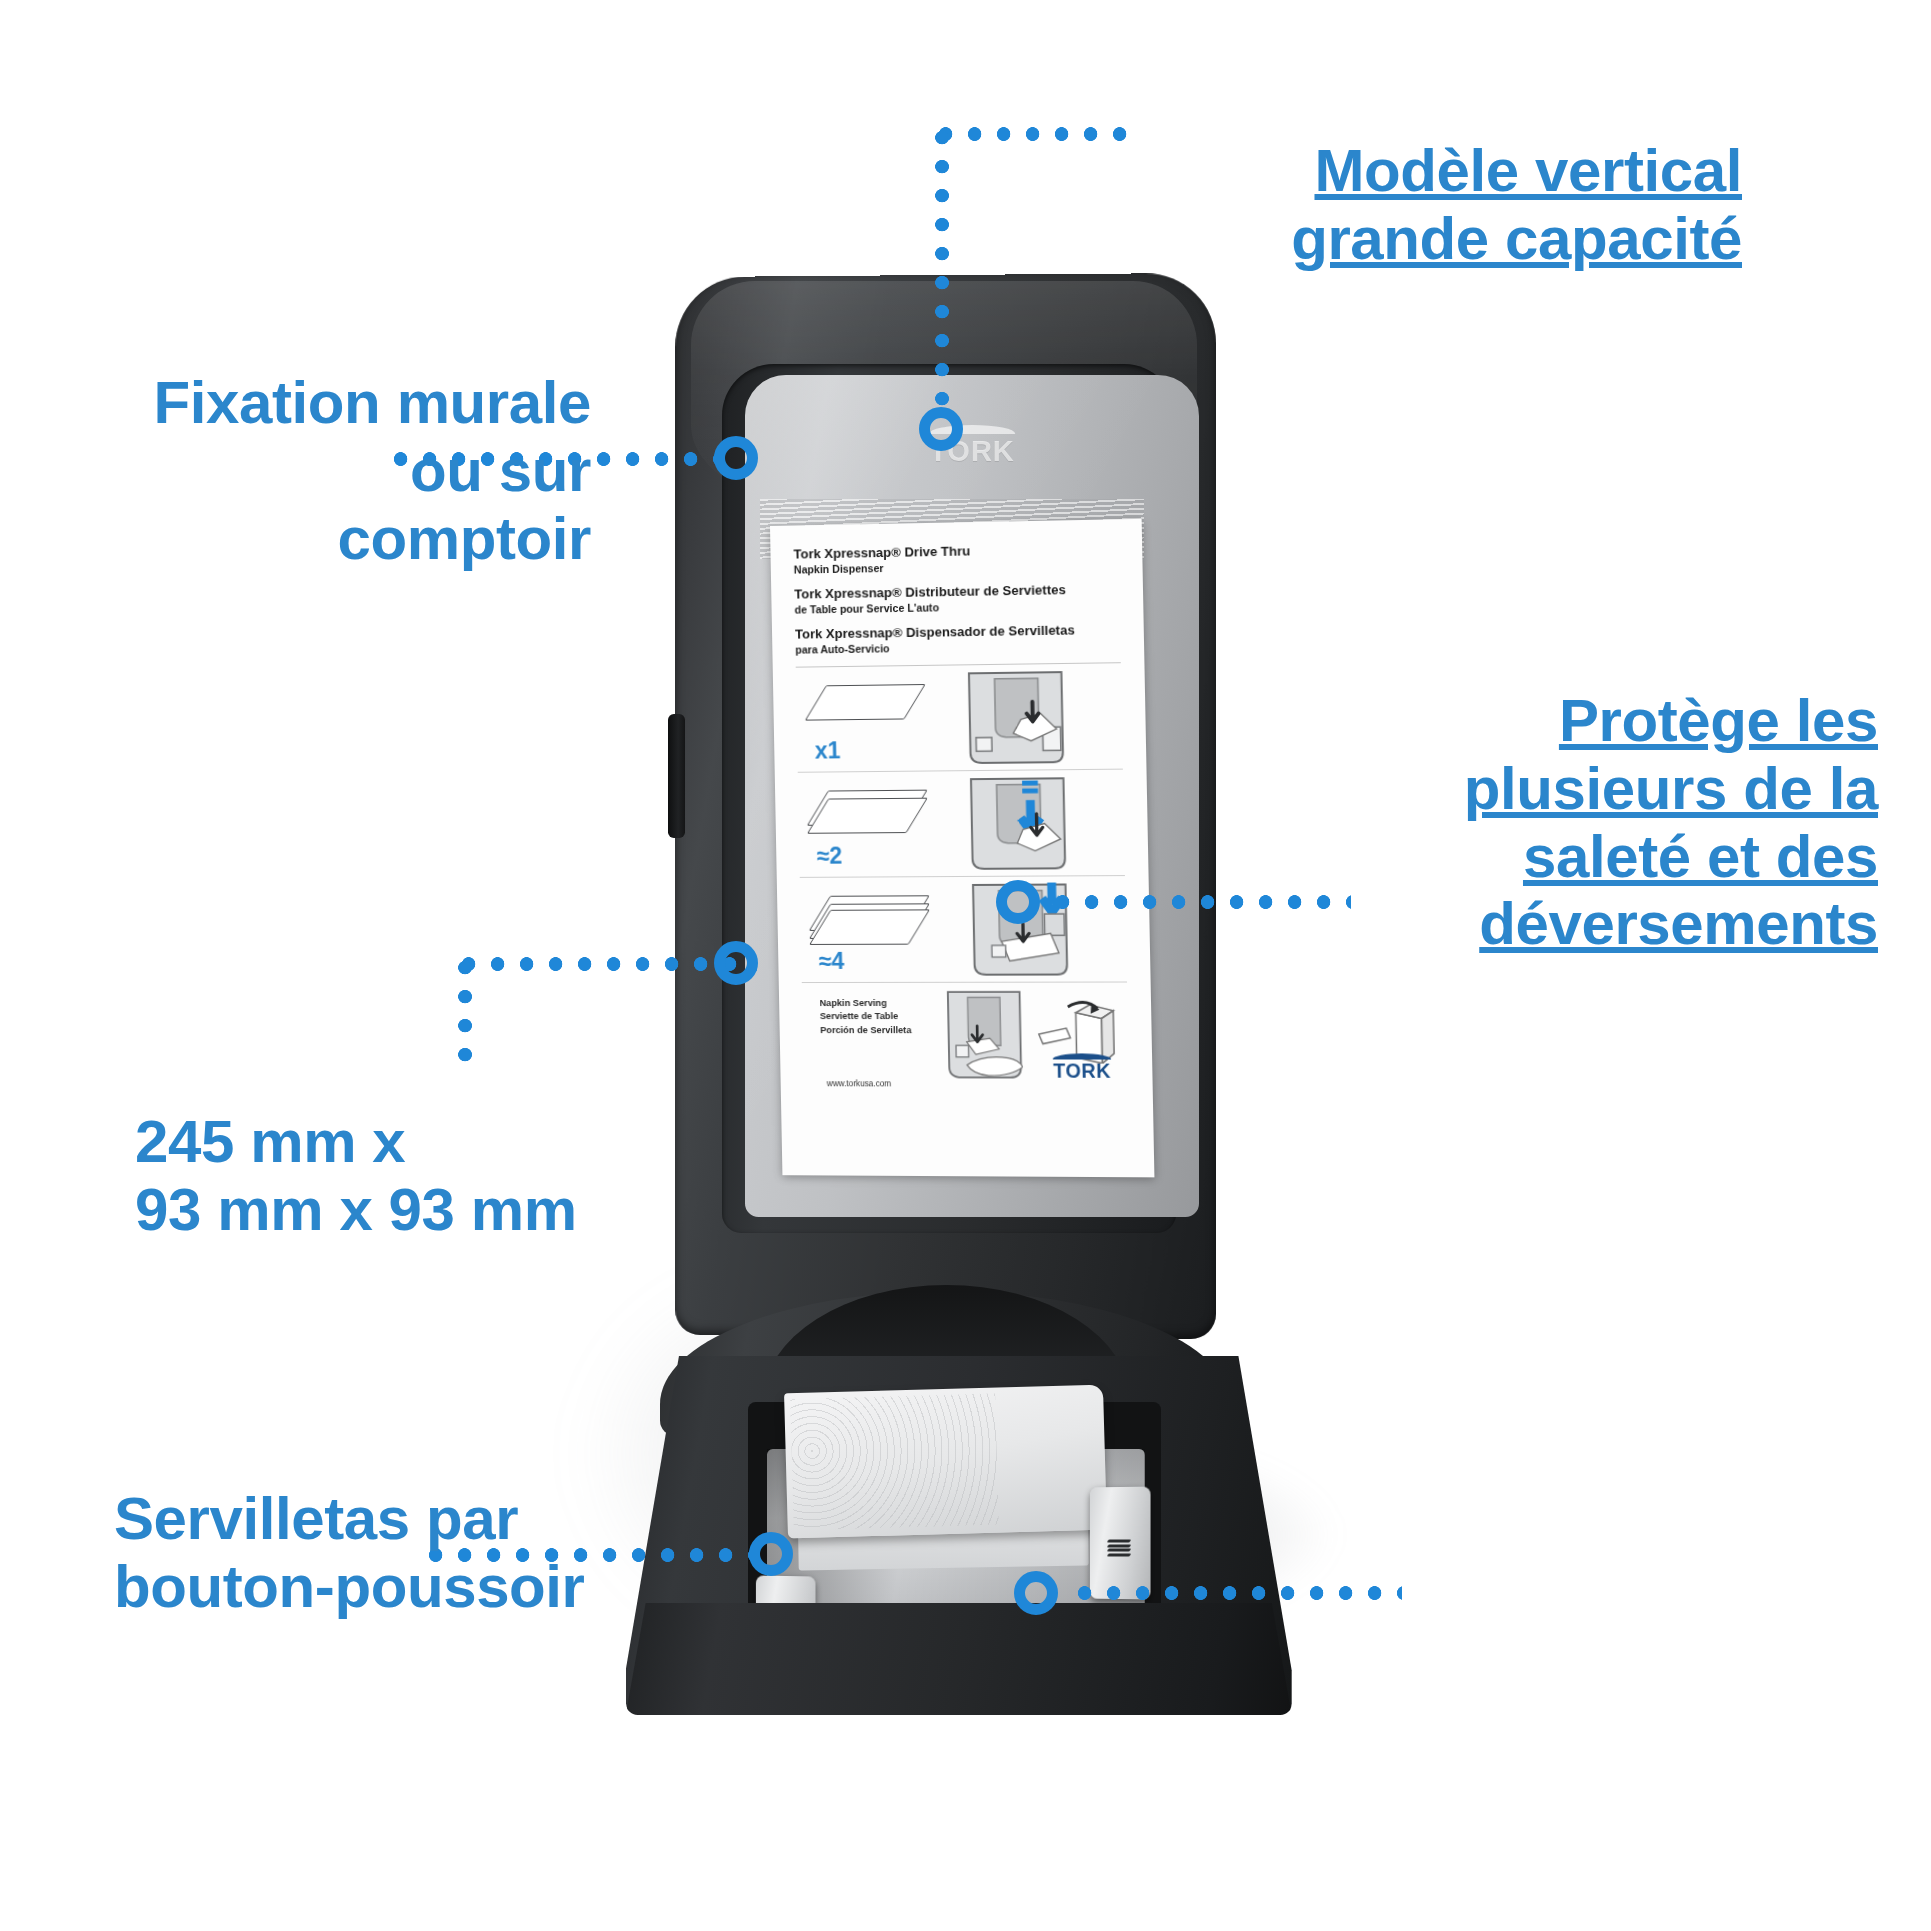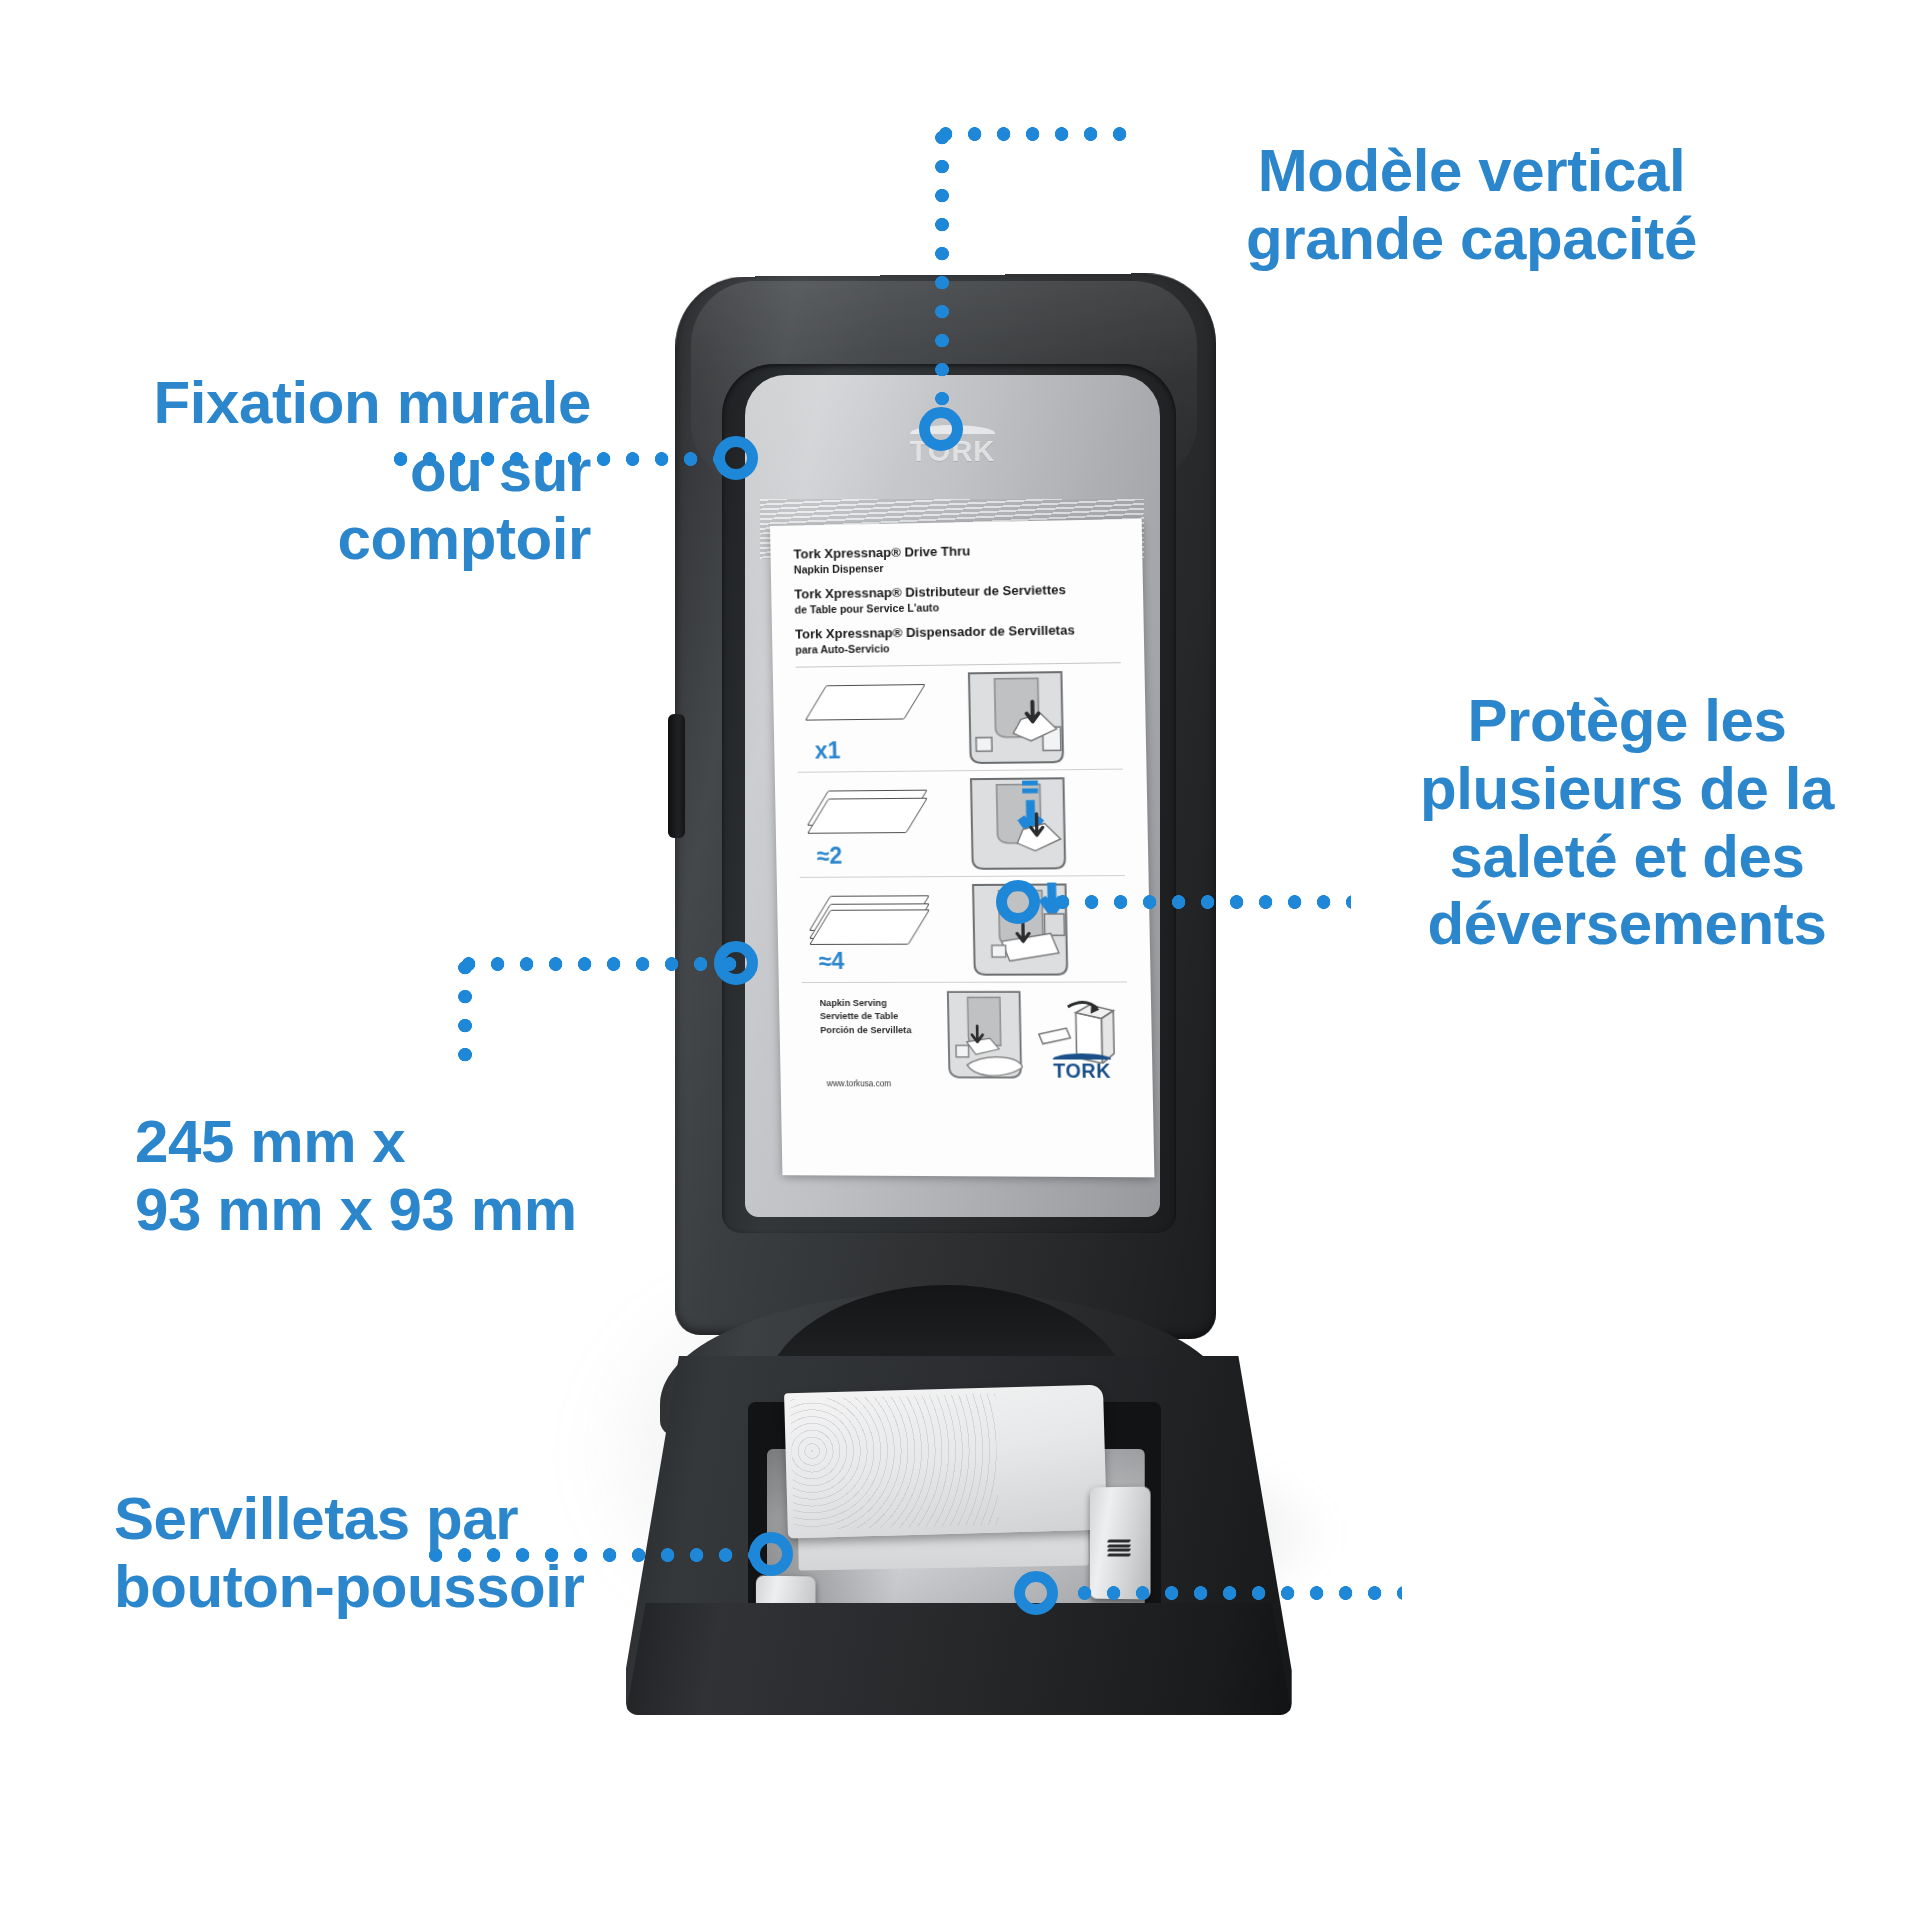--- a/index.html
+++ b/index.html
@@ -4,21 +4,21 @@
 <style>
   html,body{margin:0;padding:0;background:#ffffff;}
   body{width:1931px;height:1931px;position:relative;overflow:hidden;
        font-family:"Liberation Sans","DejaVu Sans",sans-serif;}
 
   #stage{position:absolute;inset:0;width:1931px;height:1931px;background:#fff;}
 
   
   .callout{position:absolute;color:#2b86cc;font-weight:700;
            font-size:60px;line-height:1.13;letter-spacing:-0.4px;white-space:pre-line;}
-  .callout.right{text-align:center;}
+  .callout.right{text-align:right;text-decoration:underline;}
   .callout.left{text-align:left;}
 
   
   .dots-h{position:absolute;height:13.5px;
           background-image:radial-gradient(circle 6.8px at 10.6px 6.8px,#1f87d8 6.4px,rgba(0,0,0,0) 7px);
           background-size:29px 13.5px;background-repeat:repeat-x;}
   .dots-v{position:absolute;width:13.5px;
           background-image:radial-gradient(circle 6.8px at 6.8px 10.6px,#1f87d8 6.4px,rgba(0,0,0,0) 7px);
           background-size:13.5px 29px;background-repeat:repeat-y;}
 
@@ -48,21 +48,21 @@
   
   .body-top-gloss{position:absolute;left:73px;top:5.8px;width:506px;height:241px;
     border-radius:64px 64px 40% 40%;
     background:linear-gradient(180deg,rgba(255,255,255,.12) 0%,rgba(255,255,255,.05) 40%,rgba(255,255,255,0) 100%);}
   
   .window-bevel{position:absolute;left:104px;top:89px;width:454px;height:869px;
     border-radius:52px 52px 19.3px 19.3px;
     background:linear-gradient(95deg,#1e2022 0%,#34373a 22%,#2a2c2e 60%,#1a1c1e 100%);
     box-shadow:inset 0 1.9px 5.8px rgba(0,0,0,.6);}
   
-  .window{position:absolute;left:127px;top:100px;width:415px;height:842px;
+  .window{position:absolute;left:127px;top:100px;width:454px;height:842px;
     border-radius:41px 41px 13.5px 13.5px;
     background:linear-gradient(100deg,#b8babd 0%,#c9cbce 14%,#bfc1c4 38%,#a9abae 72%,#97999c 100%);
     overflow:hidden;}
   .window-sheen{position:absolute;left:0;top:0;width:100%;height:100%;
     background:linear-gradient(118deg,rgba(255,255,255,.35) 0%,rgba(255,255,255,.06) 24%,rgba(255,255,255,0) 48%);}
   .win-tork{position:absolute;left:50%;top:50px;transform:translateX(-50%);
     color:rgba(255,255,255,.62);font-weight:700;font-size:29px;letter-spacing:1px;
     text-shadow:0 1px 0 rgba(0,0,0,.10);}
   .win-tork .wave{display:block;height:8.7px;margin-bottom:1px;
     background:rgba(255,255,255,.62);

